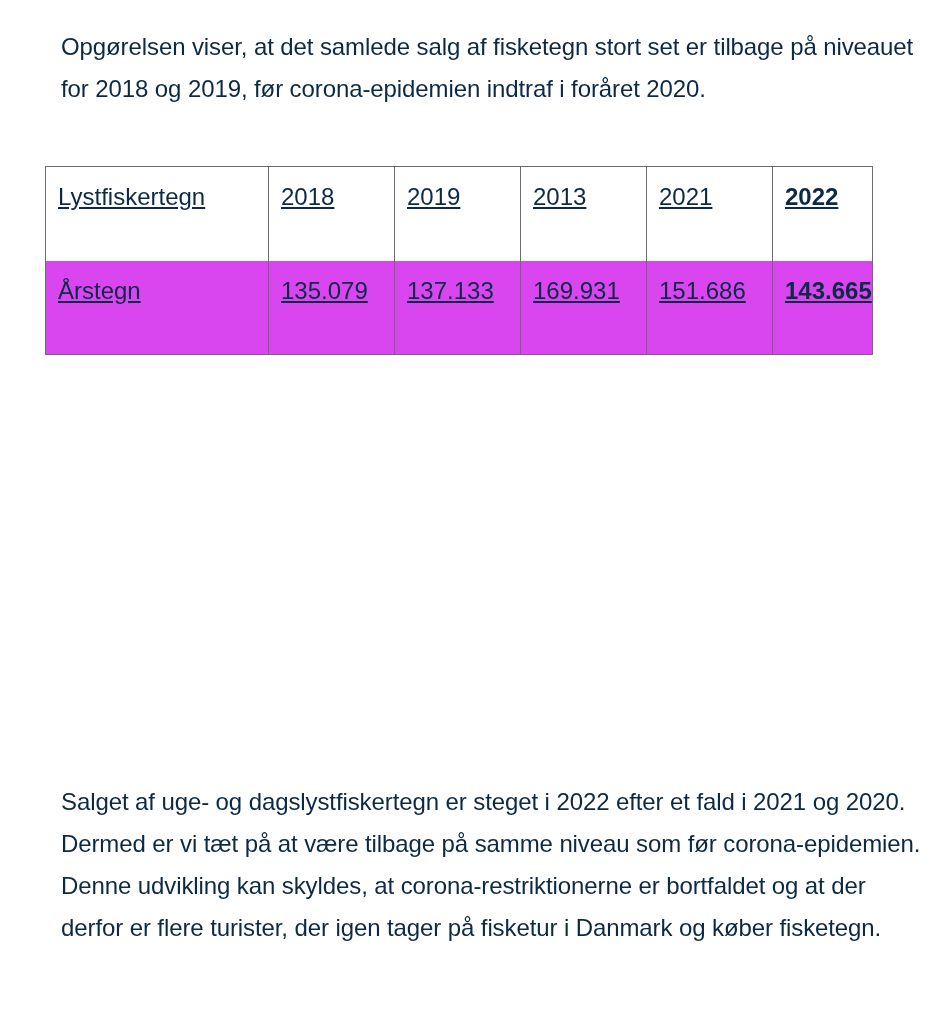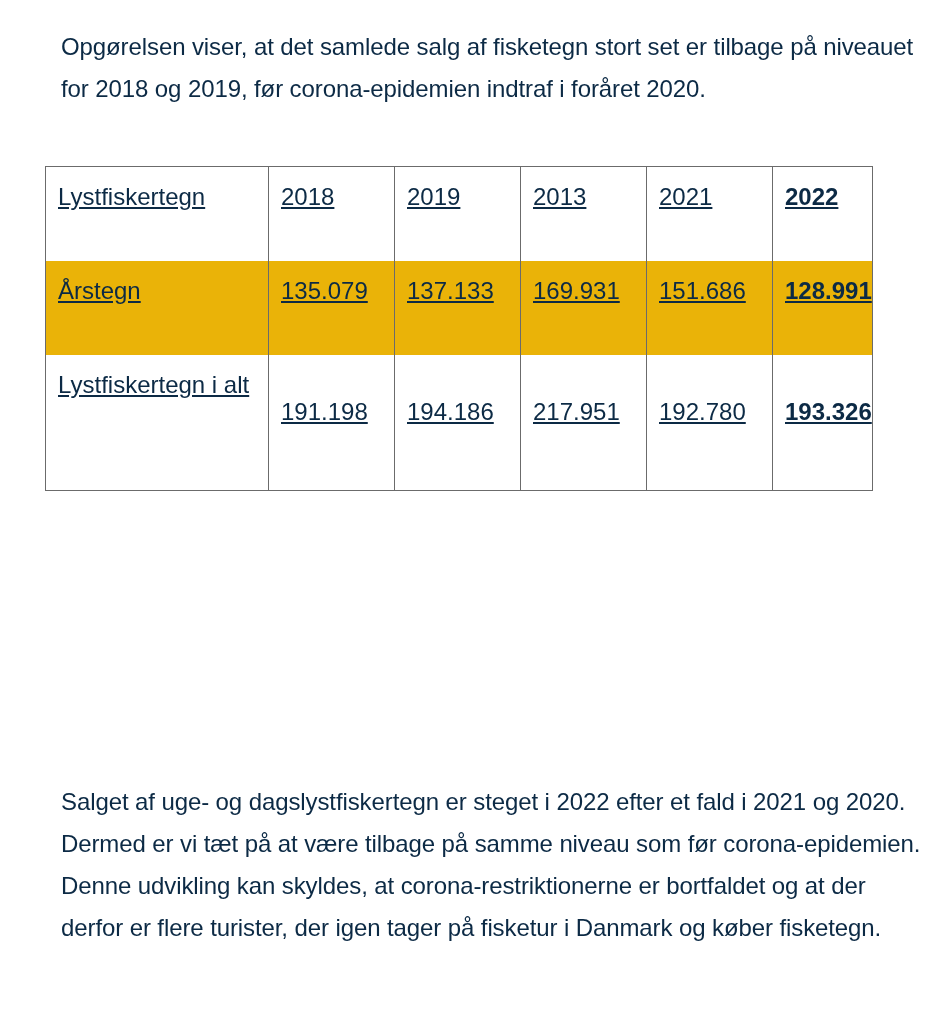--- a/index.html
+++ b/index.html
@@ -30,21 +30,21 @@
       line-height: 42px;
       white-space: nowrap;
       text-decoration: underline;
     }
     td.label { width: 223px; white-space: normal; }
     td.c1 { width: 126px; }
     td.c5 { width: 100px; }
     tr.h-std td { height: 94px; }
     tr.h-tall td { height: 136px; }
     tr.h-tall td.num { vertical-align: middle; padding-top: 0; padding-bottom: 20px; }
-    tr.shaded td { background: #eab308; }
+    tr.shaded td { background: #d946ef; }
     td.bold { font-weight: bold; }
     td.num { padding-left: 12px; }
   </style>
 </head>
 <body>
 
 <p id="p1" class="para">Opgørelsen viser, at det samlede salg af fisketegn stort set er tilbage på niveauet for 2018 og 2019, før corona-epidemien indtraf i foråret 2020.</p>
 
 <table>
   <tbody>
@@ -55,26 +55,18 @@
     <td class="c1">2013</td>
     <td class="c1">2021</td>
     <td class="c5 bold">2022</td>
   </tr>
   <tr class="h-std shaded">
     <td class="label">Årstegn</td>
     <td class="num">135.079</td>
     <td class="num">137.133</td>
     <td class="num">169.931</td>
     <td class="num">151.686</td>
-    <td class="num bold">128.991</td>
-  </tr>
-  <tr class="h-tall">
-    <td class="label">Lystfiskertegn i alt</td>
-    <td class="num">191.198</td>
-    <td class="num">194.186</td>
-    <td class="num">217.951</td>
-    <td class="num">192.780</td>
-    <td class="num bold">193.326</td>
+    <td class="num bold">143.665</td>
   </tr>
 </tbody>
   </table>
 
 <p id="p2" class="para">Salget af uge- og dagslystfiskertegn er steget i 2022 efter et fald i 2021 og 2020. Dermed er vi tæt på at være tilbage på samme niveau som før corona-epidemien. Denne udvikling kan skyldes, at corona-restriktionerne er bortfaldet og at der derfor er flere turister, der igen tager på fisketur i Danmark og køber fisketegn.</p>
 
 </body></html>

